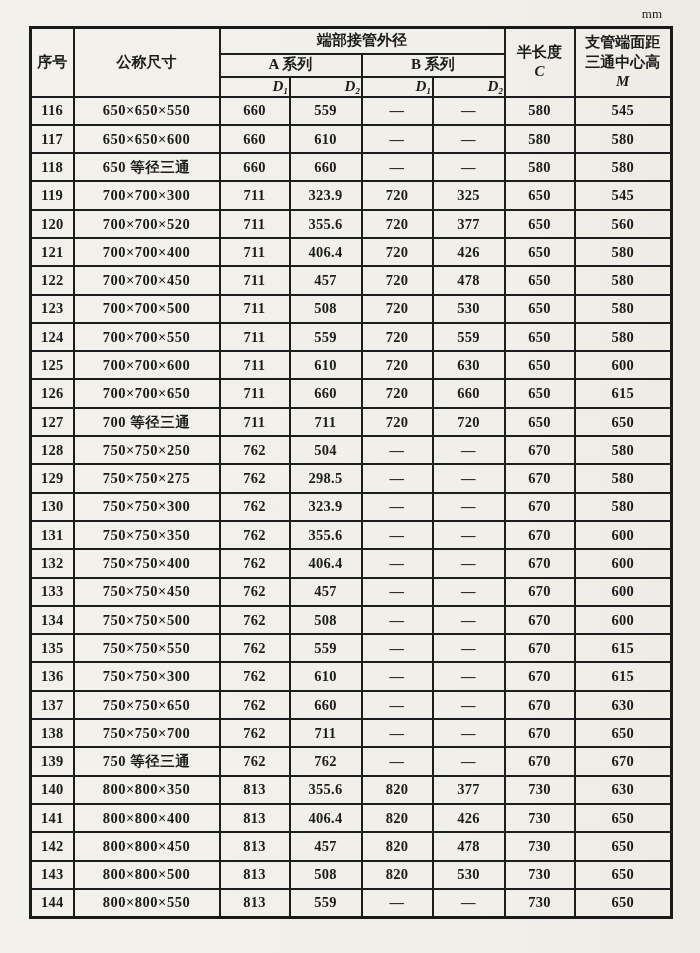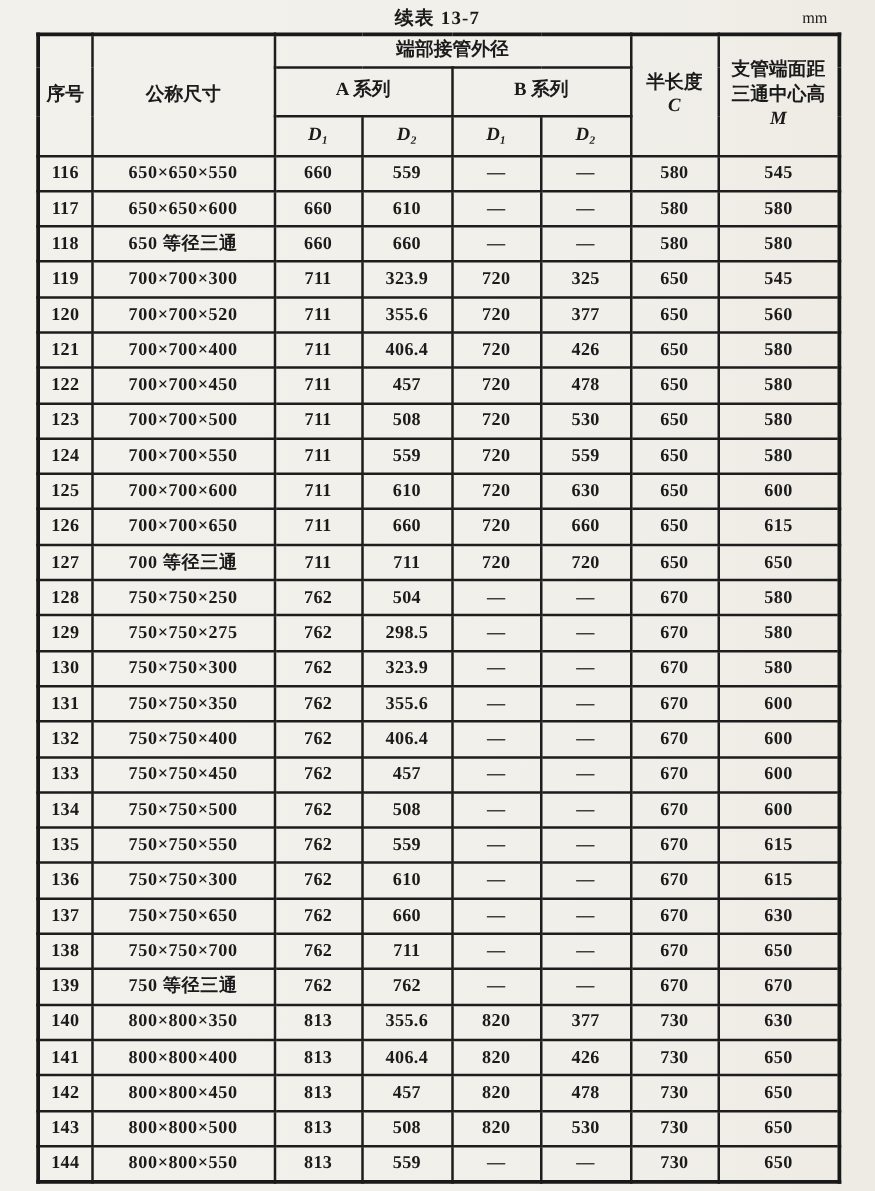--- a/index.html
+++ b/index.html
@@ -45,39 +45,38 @@
     font-size: 14.5px;
     line-height: 1.15;
     overflow: hidden;
     white-space: nowrap;
   }
   .dim-table thead th {
     font-weight: 600;
     font-size: 15px;
   }
   .dim-table thead tr.h1 th { height: 26px; }
-  .dim-table thead tr.h2 th { height: 39px; }
-  .dim-table thead tr.h3 th { height: 32px; }
+  .dim-table thead tr.h2 th { height: 23px; }
+  .dim-table thead tr.h3 th { height: 20px; text-align: right; }
   .dim-table tbody td {
     height: 28.3px;
     font-weight: 600;
     letter-spacing: 0.3px;
   }
   .dim-table tbody td.size-cell {
     letter-spacing: 0.5px;
   }
   .ital { font-style: italic; font-weight: 600; }
   .hdr-line { line-height: 1.3; }
   .hdr-line.ital { font-size: 15px; }
 </style>
 </head>
 <body>
 
 <div class="title-row">
-  <div class="page-title">续表 13-7</div>
   <div class="unit-label">mm</div>
 </div>
 
 <table class="dim-table">
   <colgroup>
     <col style="width:43px">
     <col style="width:146px">
     <col style="width:70px">
     <col style="width:72px">
     <col style="width:71px">

